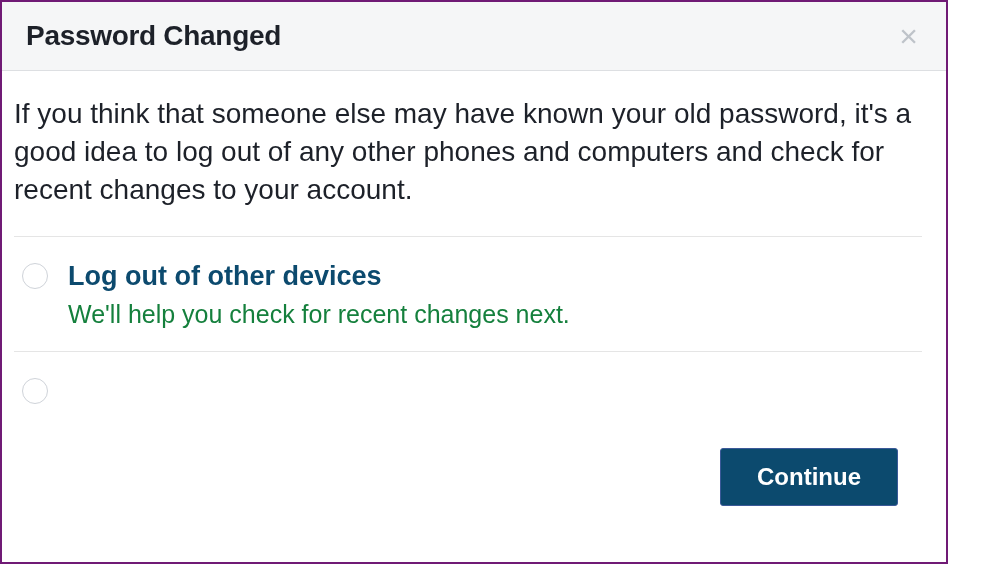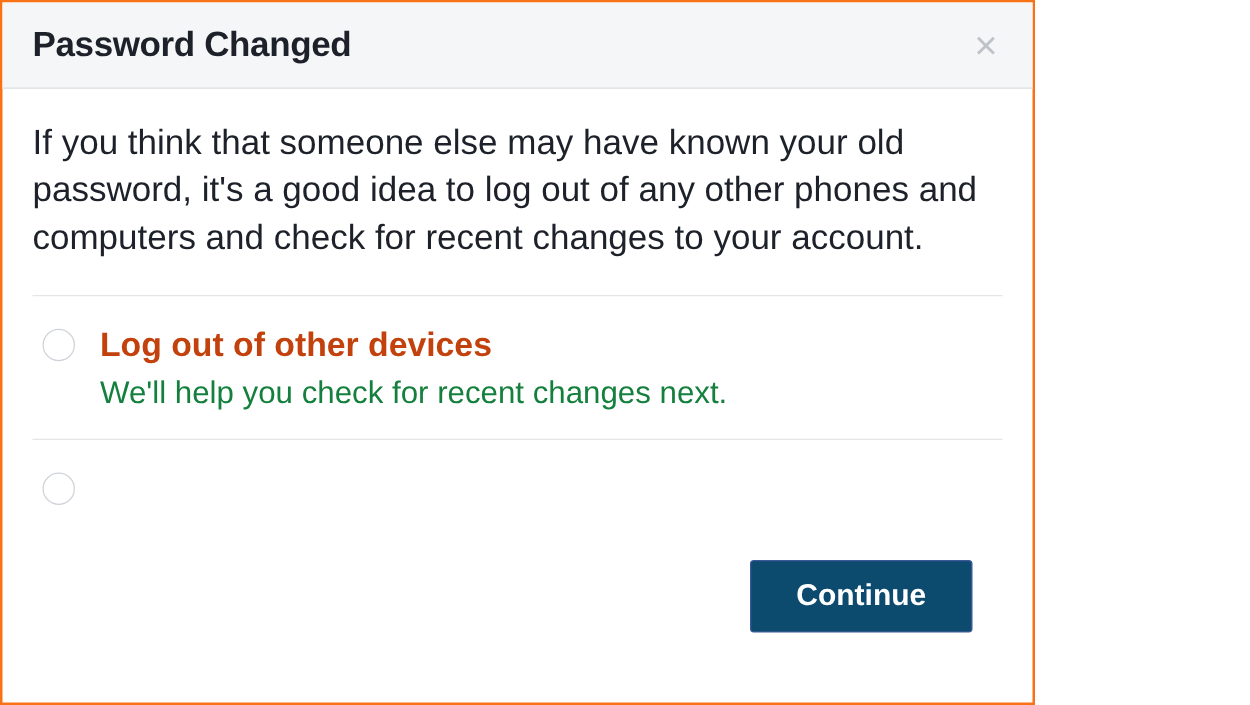--- a/index.html
+++ b/index.html
@@ -8,23 +8,23 @@
       box-sizing: border-box;
     }
     body {
       font-family: Helvetica, Arial, sans-serif;
       background: #fff;
       width: 1000px;
       height: 564px;
       overflow: hidden;
     }
     .dialog {
-      width: 828px;
+      width: 948px;
       height: 564px;
-      border: 2px solid #f97316;
+      border: 2px solid #701a75;
       display: flex;
       flex-direction: column;
     }
     .dialog-header {
       background: #f5f6f7;
       border-bottom: 1px solid #dddfe2;
       padding: 18px 24px;
       display: flex;
       align-items: center;
       justify-content: space-between;
@@ -39,21 +39,21 @@
       font-size: 32px;
       color: #bec3c9;
       background: none;
       border: none;
       cursor: pointer;
       line-height: 1;
       padding: 0 4px;
     }
     .dialog-body {
       flex: 1;
-      padding: 24px 24px 0 24px;
+      padding: 24px 24px 0 12px;
       display: flex;
       flex-direction: column;
     }
     .description {
       font-size: 28px;
       color: #1d2129;
       line-height: 1.35;
       margin-bottom: 28px;
     }
     .option-row {
@@ -76,21 +76,21 @@
       margin-top: 4px;
       background: #fff;
     }
     .option-text {
       display: flex;
       flex-direction: column;
     }
     .option-label {
       font-size: 27px;
       font-weight: bold;
-      color: #c2410c;
+      color: #0c4a6e;
       line-height: 1.3;
     }
     .option-sublabel {
       font-size: 25px;
       color: #15803d;
       margin-top: 6px;
     }
     .dialog-footer {
       padding: 22px 24px;
       display: flex;

